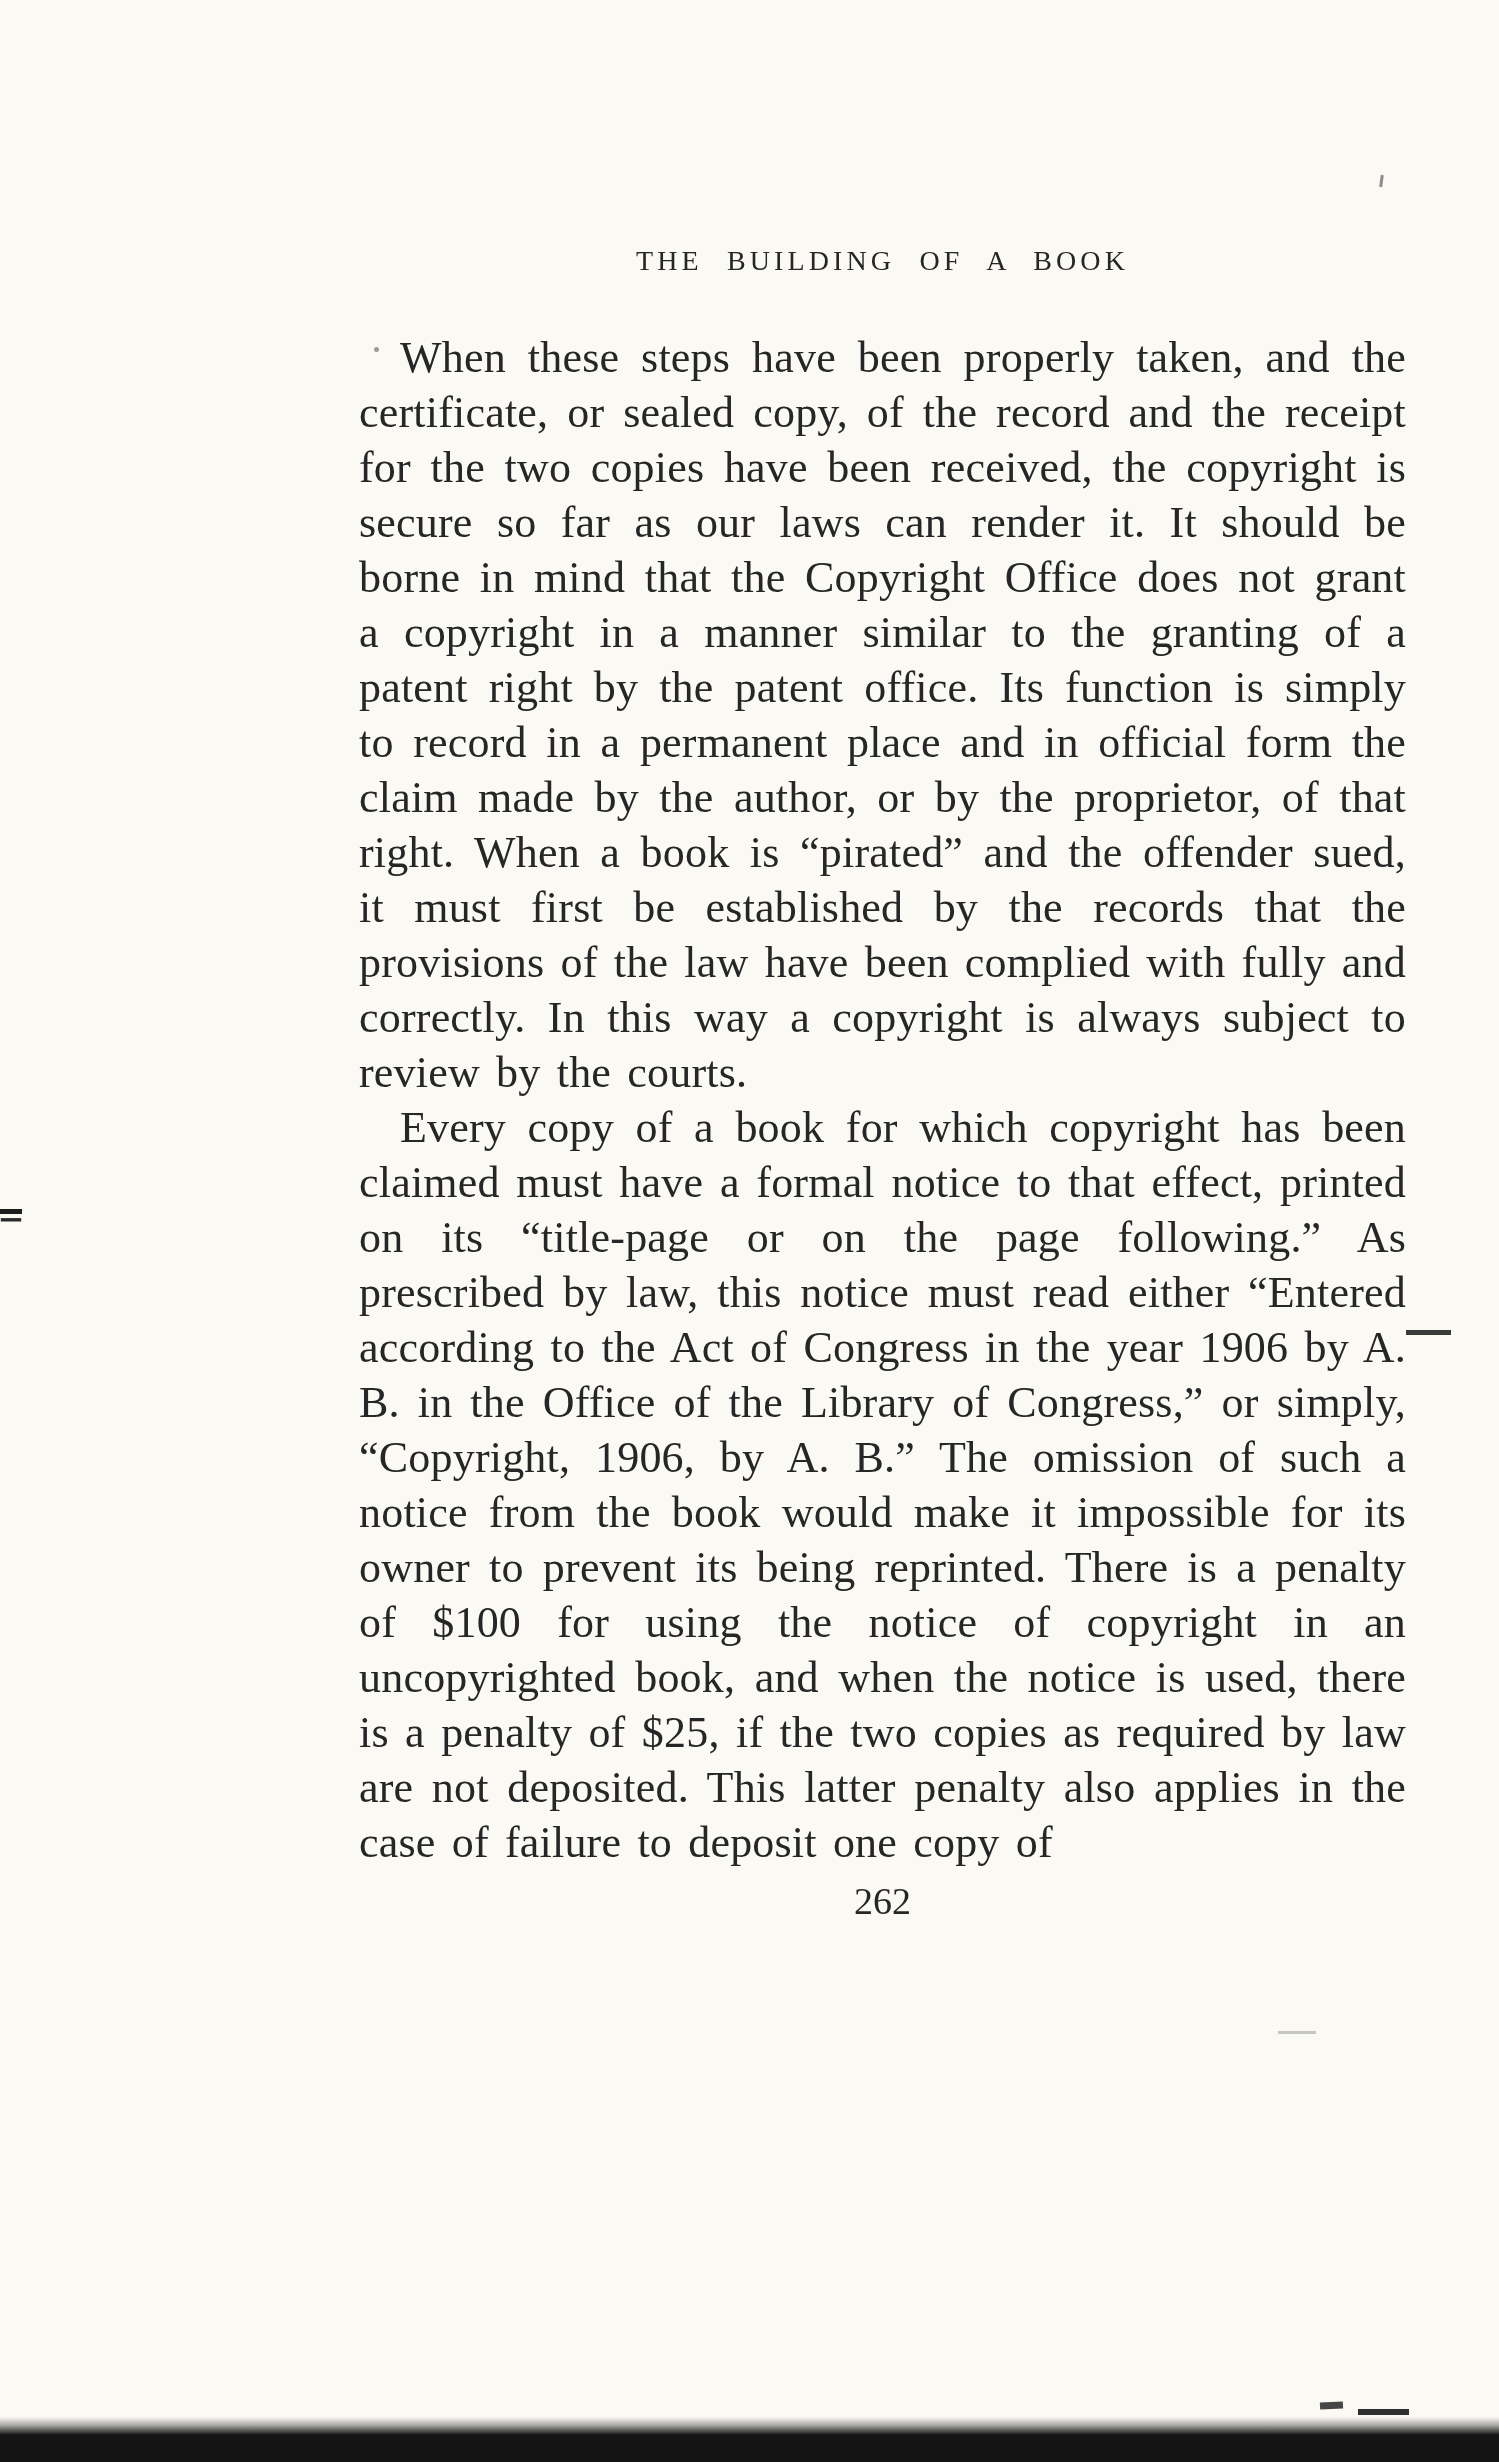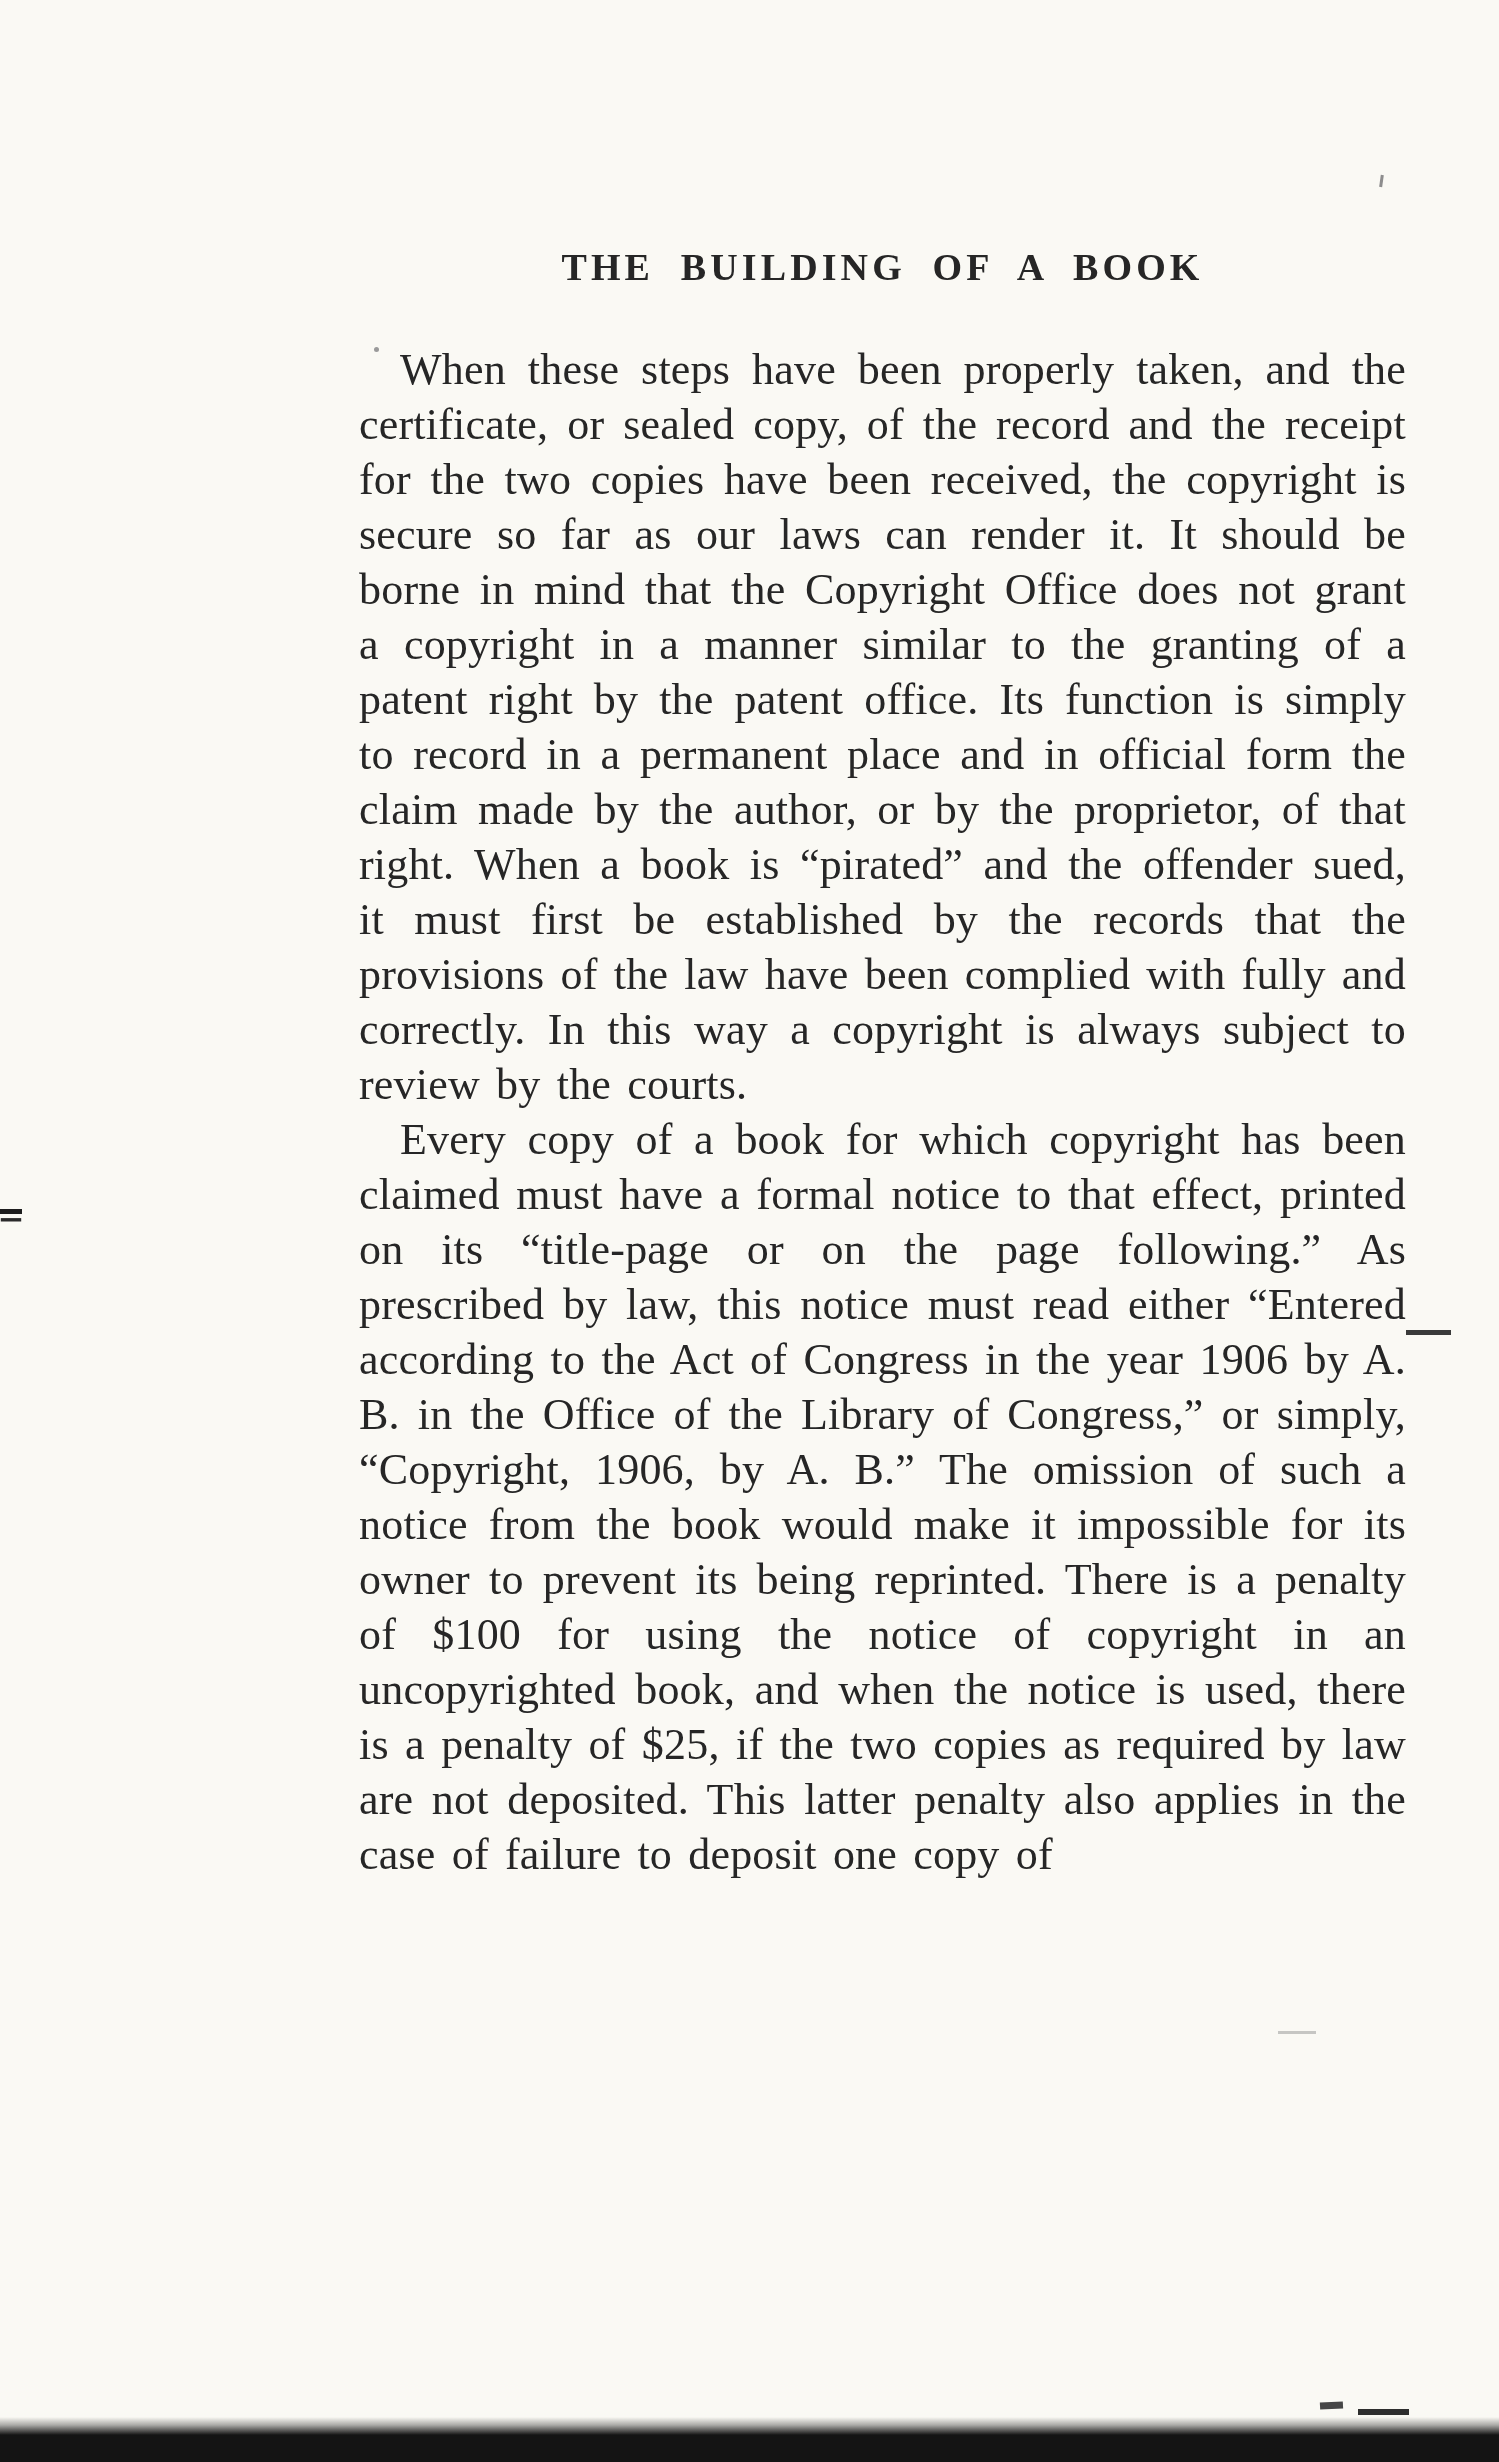--- a/index.html
+++ b/index.html
@@ -20,22 +20,22 @@
     overflow: hidden;
     background: var(--paper, #faf9f4);
   }
   .content {
     position: absolute;
     left: 359px;
     top: 245px;
     width: 1047px;
   }
   .running-head {
-    font-size: 38px;
-    font-weight: bold;
+    font-size: 28px;
+    font-weight: normal;
     letter-spacing: 4.1px;
     word-spacing: 13.2px;
     text-align: center;
     margin: 0 0 53px 0;
     color: var(--ink, #262626);
   }
   .body-para {
     font-size: 44px;
     line-height: 55px;
     text-align: justify;
@@ -107,20 +107,21 @@
 
 <div class="page">
 
   <div class="content">
     <h1 class="running-head">THE BUILDING OF A BOOK</h1>
 
     <p class="body-para">When these steps have been properly taken, and the certificate, or sealed copy, of the record and the receipt for the two copies have been received, the copyright is secure so far as our laws can render it.  It should be borne in mind that the Copyright Office does not grant a copyright in a manner similar to the granting of a patent right by the patent office.  Its function is simply to record in a permanent place and in official form the claim made by the author, or by the proprietor, of that right.  When a book is “pirated” and the offender sued, it must first be established by the records that the provisions of the law have been complied with fully and correctly.  In this way a copyright is always subject to review by the courts.</p>
 
     <p class="body-para">Every copy of a book for which copyright has been claimed must have a formal notice to that effect, printed on its “title-page or on the page following.”  As prescribed by law, this notice must read either “Entered according to the Act of Congress in the year 1906 by A. B. in the Office of the Library of Congress,” or simply, “Copyright, 1906, by A. B.”  The omission of such a notice from the book would make it impossible for its owner to prevent its being reprinted.  There is a penalty of $100 for using the notice of copyright in an uncopyrighted book, and when the notice is used, there is a penalty of $25, if the two copies as required by law are not deposited.  This latter penalty also applies in the case of failure to deposit one copy of</p>
 
+    <div class="page-number">262</div>
   </div>
 
   <div class="artifact speck-top-right"></div>
   <div class="artifact para-start-dot"></div>
   <div class="artifact left-edge-mark"></div>
   <div class="artifact right-margin-dash"></div>
   <div class="artifact below-number-line"></div>
   <div class="artifact bottom-speck-1"></div>
   <div class="artifact bottom-speck-2"></div>
   <div class="bottom-band"></div>

